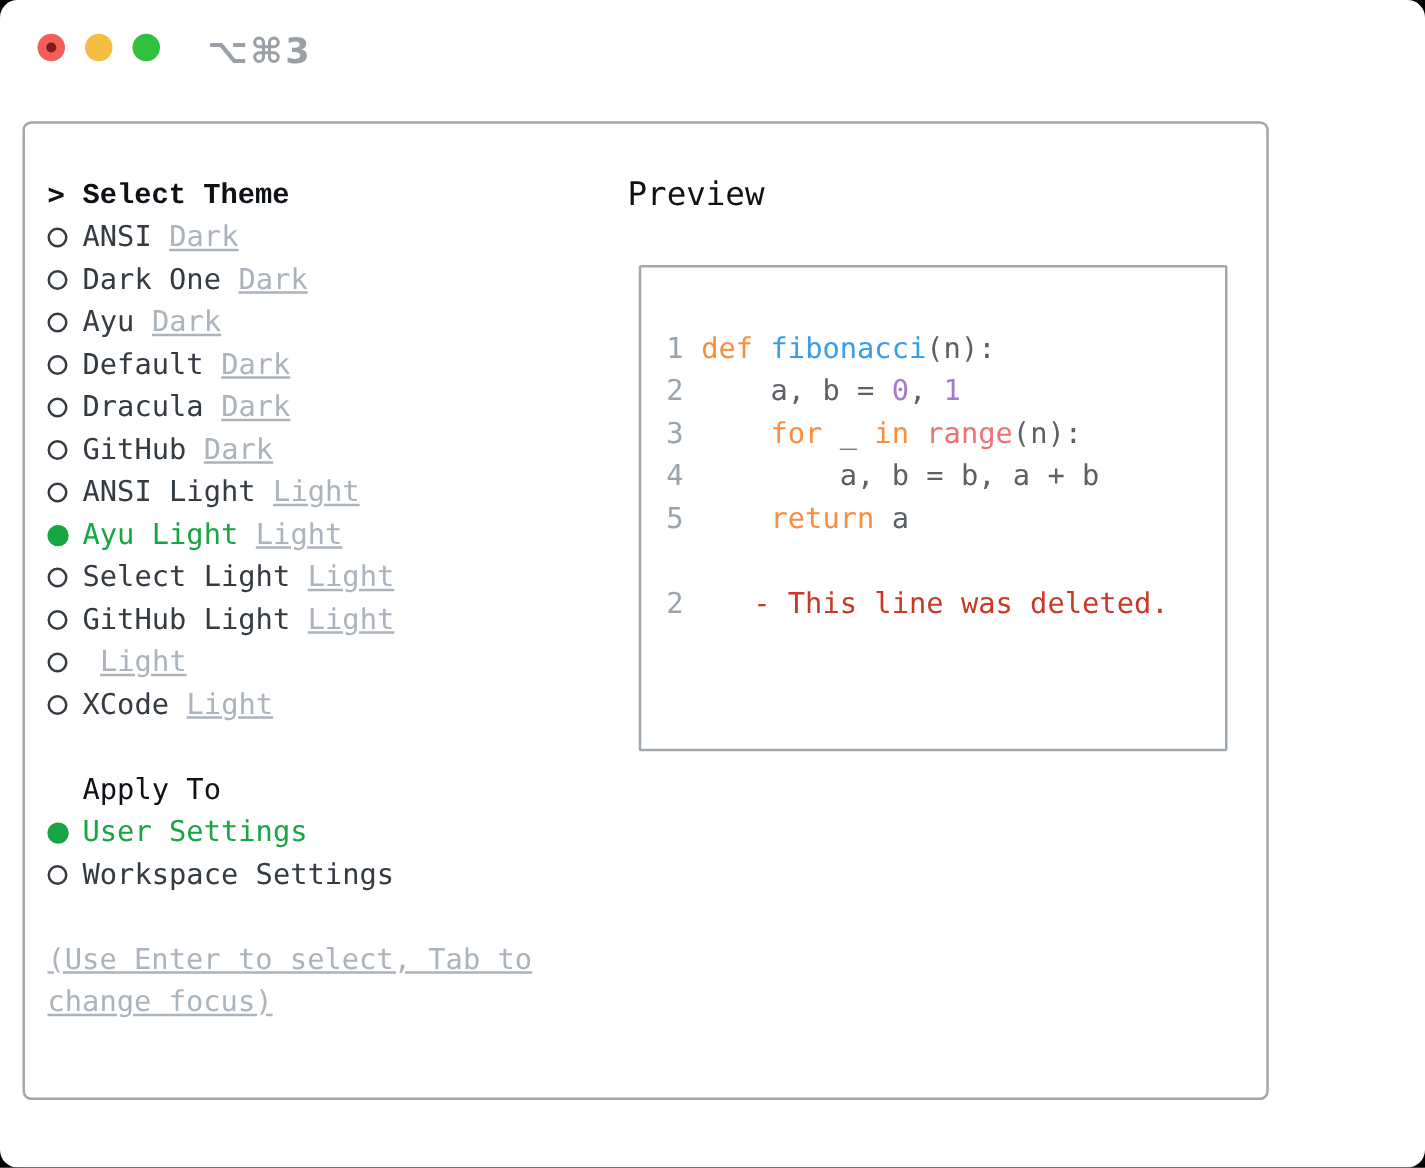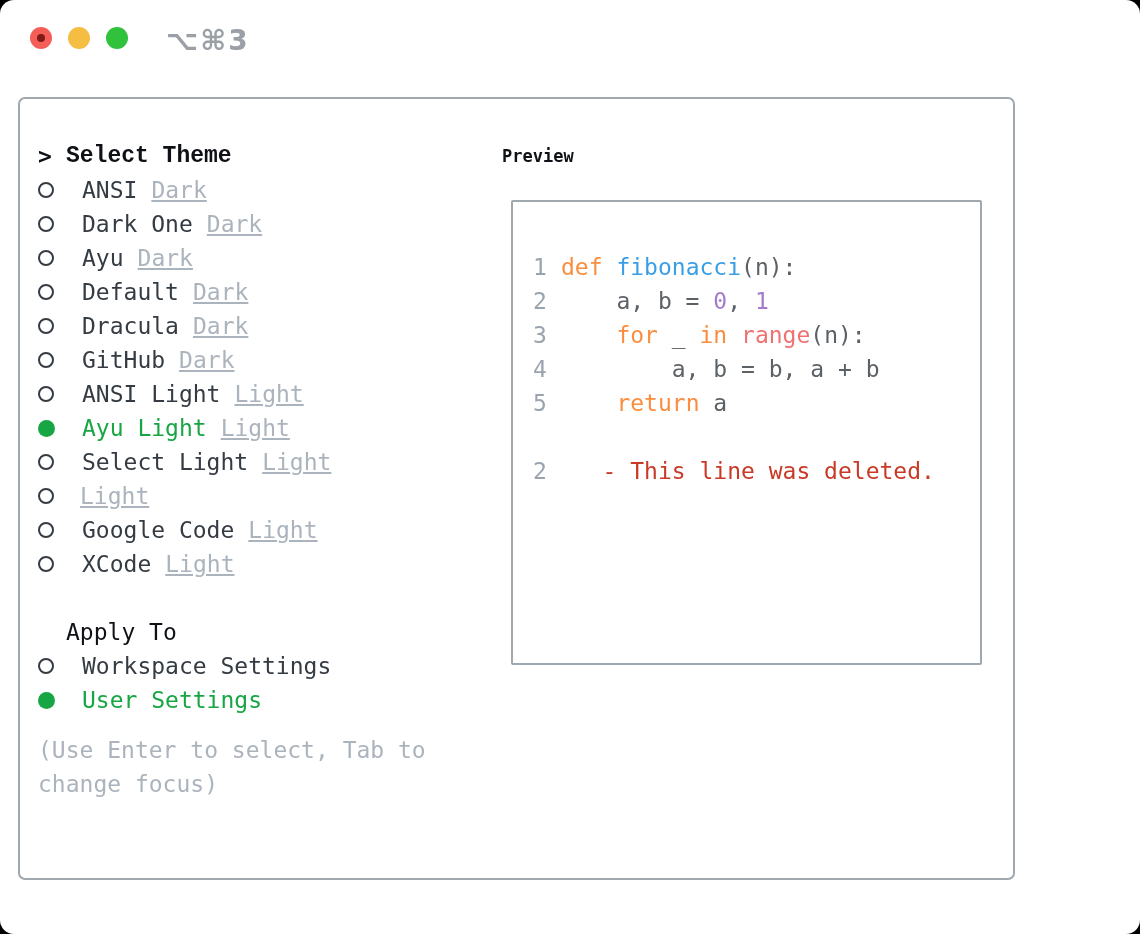--- a/index.html
+++ b/index.html
@@ -33,36 +33,36 @@
   .left-col{
     position:absolute;left:18px;top:40px;width:420px;
     font-size:23px;line-height:34px;color:var(--text-dark);
   }
   .row{display:flex;align-items:center;height:34px;white-space:pre;}
   .marker{width:28px;flex:none;display:flex;align-items:center;}
   .prompt{font-weight:bold;color:var(--header-dark);}
   .hdr{font-weight:bold;color:var(--header-dark);font-family:Liberation Mono, monospace;}
   .radio{width:12px;height:12px;border-radius:50%;border:2.5px solid var(--text-dark);box-sizing:content-box;}
   .radio.on{width:17px;height:17px;border:none;background:var(--accent-green);}
-  .t-name{color:var(--text-dark);margin-left:16px;}
+  .t-name{color:var(--text-dark);}
   .t-var{color:var(--text-muted);margin-left:14px;text-decoration:underline;}
   .sel .t-name{color:var(--accent-green);}
   .spacer{height:34px;}
   .apply-hdr{color:var(--header-dark);}
   .help{
-    margin-top:16px;color:var(--text-muted);width:418px;
-    line-height:34px;white-space:normal;
+    margin-top:34px;color:var(--text-muted);width:418px;
+    line-height:34px;white-space:normal;text-decoration:underline;
   }
   
   .preview-hdr{
     position:absolute;left:482px;top:40px;height:34px;line-height:34px;
-    font-size:17px;font-weight:bold;color:var(--header-dark);
+    font-size:26px;font-weight:normal;color:var(--header-dark);
   }
   .preview-box{
-    position:absolute;left:491px;top:101px;width:471px;height:465px;
+    position:absolute;left:491px;top:113px;width:471px;height:389px;
     border:2px solid var(--border);border-radius:2px;background:#fff;
     padding:48px 0 0 20px;box-sizing:border-box;overflow:hidden;
   }
   .code-line{height:34px;line-height:34px;font-size:23px;white-space:pre;}
   .lnum{display:inline-block;width:28px;color:var(--line-num);}
   .tok-kw{color:var(--kw);}
   .tok-fn{color:var(--fn);}
   .tok-numlit{color:var(--numlit);}
   .tok-call{color:var(--call);}
   .tok-plain{color:var(--code-fg);}
@@ -119,44 +119,44 @@
 
   <div class="row sel">
     <span class="marker"><span class="radio on"></span></span><span class="t-name">Ayu Light</span><span class="t-var">Light</span>
   </div>
 
   <div class="row">
     <span class="marker"><span class="radio"></span></span><span class="t-name">Select Light</span><span class="t-var">Light</span>
   </div>
 
   <div class="row">
-    <span class="marker"><span class="radio"></span></span><span class="t-var">Light</span>
+    <span class="marker"><span class="radio"></span></span><span class="t-name">GitHub Light</span><span class="t-var">Light</span>
   </div>
 
   <div class="row">
-    <span class="marker"><span class="radio"></span></span><span class="t-name">Google Code</span><span class="t-var">Light</span>
+    <span class="marker"><span class="radio"></span></span><span class="t-var">Light</span>
   </div>
 
   <div class="row">
     <span class="marker"><span class="radio"></span></span><span class="t-name">XCode</span><span class="t-var">Light</span>
   </div>
 </div>
 
       <div class="spacer"></div>
 
       <div class="row">
         <span class="marker"></span><span class="apply-hdr">Apply To</span>
       </div>
       <div id="apply-list">
+  <div class="row sel">
+    <span class="marker"><span class="radio on"></span></span><span class="t-name">User Settings</span>
+  </div>
+
   <div class="row">
     <span class="marker"><span class="radio"></span></span><span class="t-name">Workspace Settings</span>
-  </div>
-
-  <div class="row sel">
-    <span class="marker"><span class="radio on"></span></span><span class="t-name">User Settings</span>
   </div>
 </div>
 
       <div class="help">(Use Enter to select, Tab to change focus)</div>
     </div>
 
     <div class="preview-hdr">Preview</div>
     <div class="preview-box" id="preview-box">
   <div class="code-line"><span class="lnum">1</span><span class="ctoks"><span class="tok-kw">def</span><span class="tok-plain"> </span><span class="tok-fn">fibonacci</span><span class="tok-plain">(n):</span></span></div>
 

